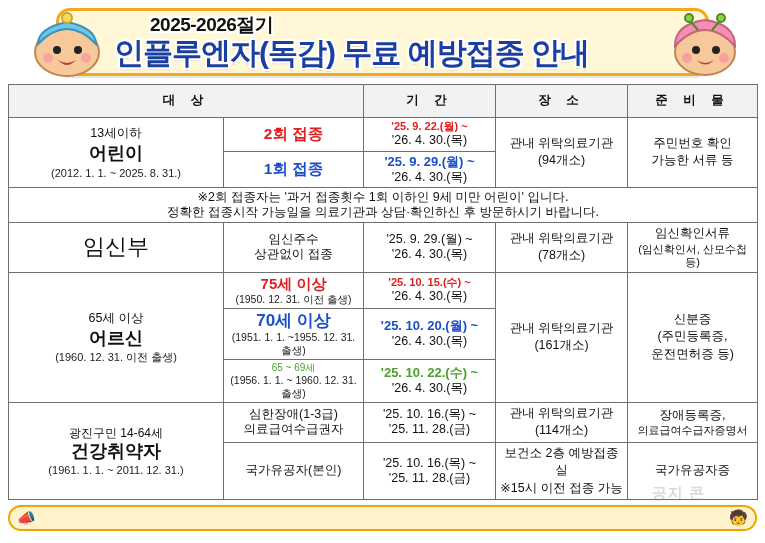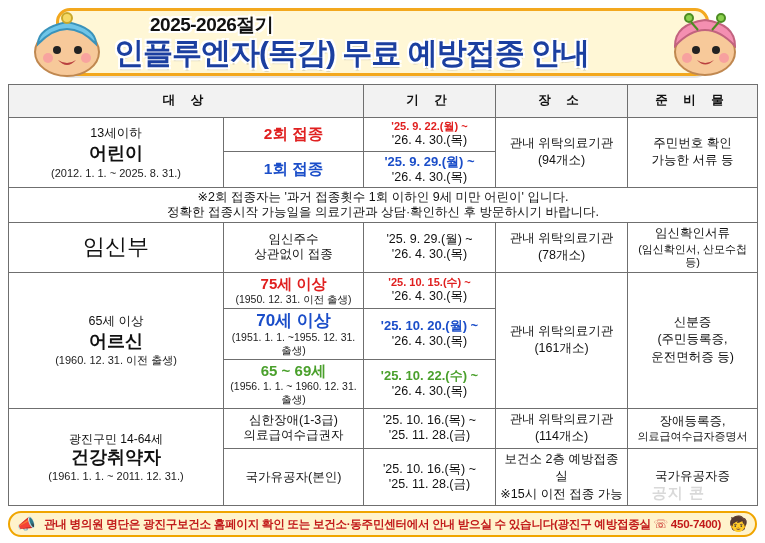--- a/index.html
+++ b/index.html
@@ -96,21 +96,21 @@
   .col5{width:130px;}
 
   .cat-age{font-size:12.5px;color:#111;line-height:1.3;}
   .cat-main{font-size:18px;font-weight:bold;line-height:1.35;}
   .cat-note{font-size:11px;color:#222;line-height:1.3;}
 
   .dose-red{color:#e02020;font-size:15.5px;font-weight:bold;}
   .dose-blue{color:#1b4ec9;font-size:15.5px;font-weight:bold;}
   .dose-red-big{color:#e02020;font-size:15px;font-weight:bold;}
   .dose-blue-big{color:#1b4ec9;font-size:17px;font-weight:bold;}
-  .dose-green-big{color:#4aa02c;font-size:15px;font-weight:bold;}
+  .dose-green-big{color:#4aa02c;font-size:10px;font-weight:normal;}
   .sub-birth{font-size:10.5px;color:#222;}
 
   .period-red{color:#e02020;font-weight:bold;font-size:11px;}
   .period-blue{color:#1b4ec9;font-weight:bold;font-size:13px;}
   .period-green{color:#4aa02c;font-weight:bold;font-size:13px;}
   .period-black{color:#111;font-size:12.5px;}
   .period-line2{color:#111;font-size:12.5px;}
 
   .notice-cell{
     text-align:center;
@@ -382,17 +382,16 @@
           <div class="prep-txt">국가유공자증</div>
         </td>
       </tr>
     </tbody>
   </table>
 
   <div class="watermark2">공지 콘</div>
 
   <div class="footer">
     <span class="footer-icon">📣</span>
-    <span class="footer-text">관내 병의원 명단은 광진구보건소 홈페이지 확인 또는 보건소·동주민센터에서 안내 받으실 수 있습니다(광진구 예방접종실 ☏ 450-7400)</span>
     <span class="footer-icon-r">🧒</span>
   </div>
 
 </div>
 
 </body></html>

